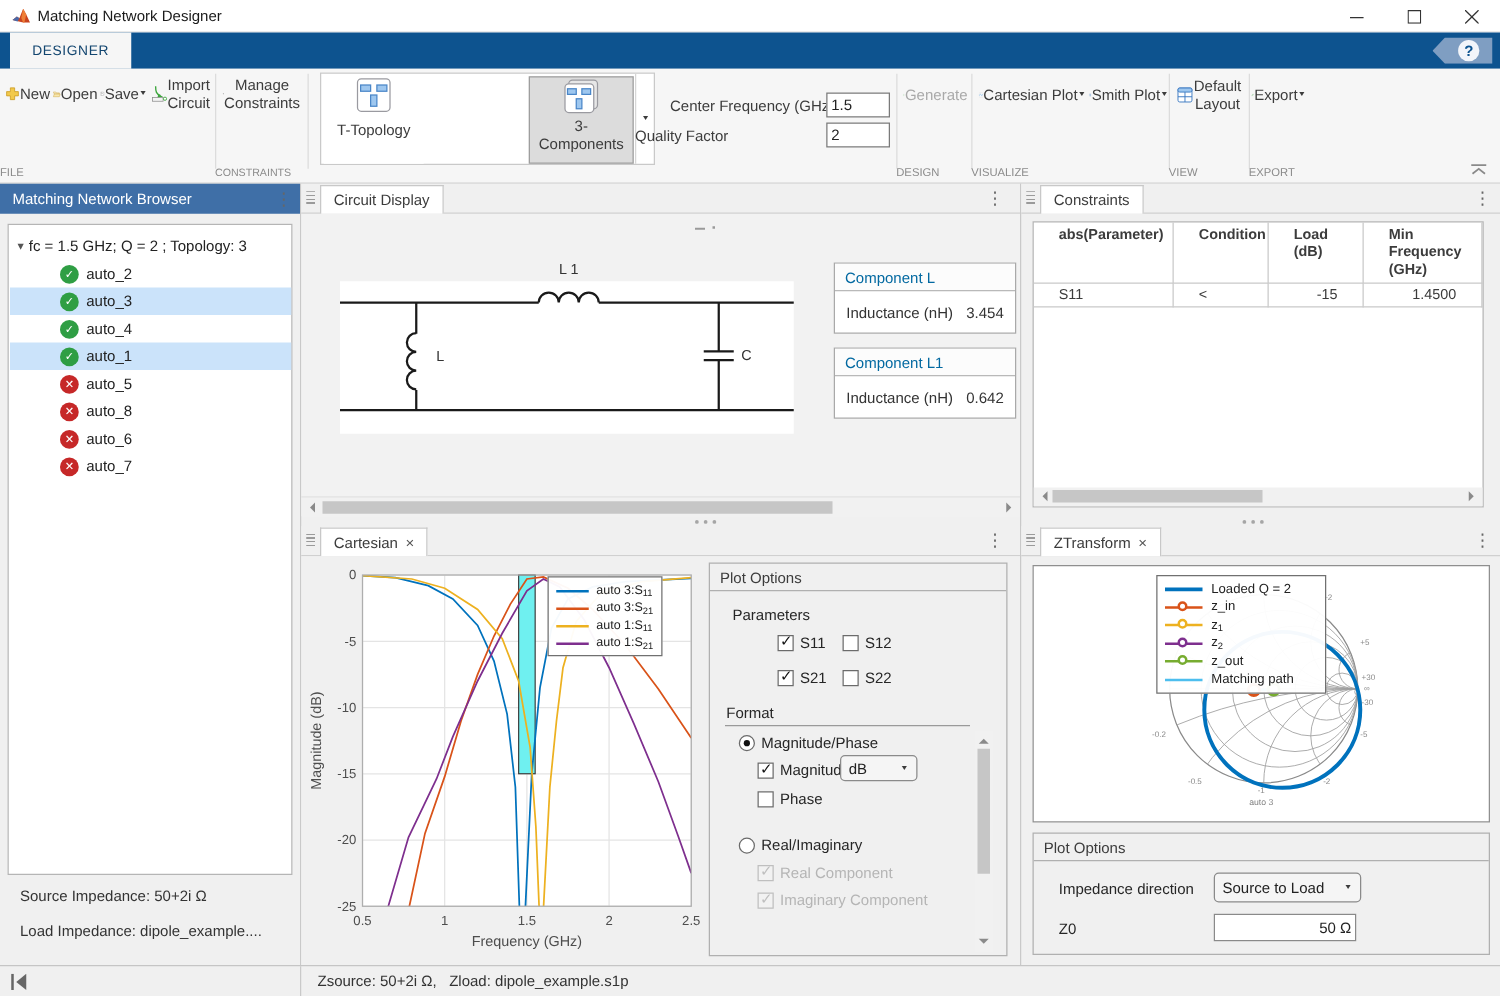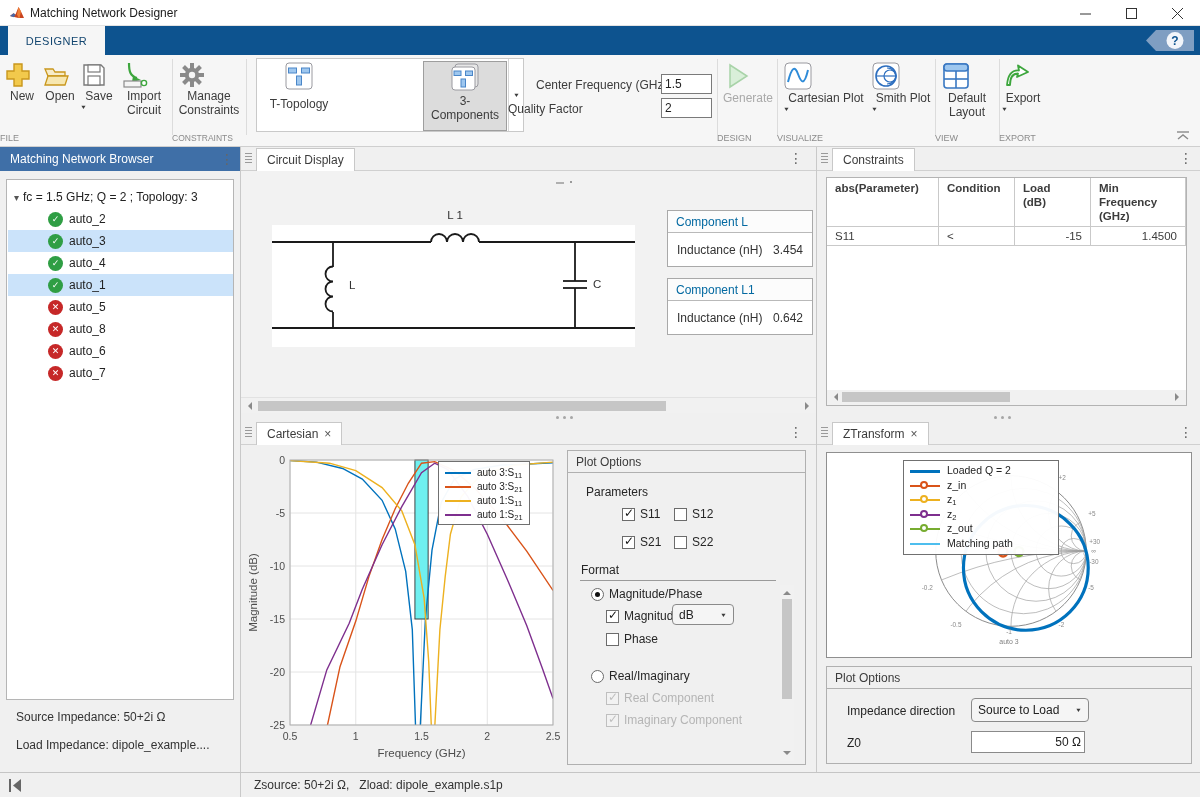--- a/index.html
+++ b/index.html
@@ -11,21 +11,21 @@
 #title-text{left:30px;top:6px;font-size:12px;color:#1a1a1a}
 .winbtn{top:0;width:46px;height:26px;display:flex;align-items:center;justify-content:center;color:#333}
 
 #tabstrip{left:0;top:26px;width:1200px;height:29px;background:#0d538f}
 #designer-tab{left:8px;top:0;width:97px;height:29px;background:#f6f6f6;display:flex;align-items:center;justify-content:center;font-size:11px;letter-spacing:.5px;color:#12456f}
 #help-badge{right:6px;top:4px;width:48px;height:21px}
 
 #toolbar{left:0;top:55px;width:1200px;height:92px;background:#f6f6f6;border-bottom:1px solid #cfcfcf}
 .vsep{position:absolute;top:4px;width:1px;height:76px;background:#dcdcdc}
 .grplbl{position:absolute;top:78px;font-size:9px;color:#8b8b8b;white-space:nowrap}
-.tbtn{position:absolute;display:flex;flex-direction:column;}
+.tbtn{position:absolute;display:flex;flex-direction:row;align-items:center}
 .btnlbl{font-size:12px;color:#3c3c3c;text-align:center;line-height:14px;white-space:nowrap}
 .btnlbl.dis{color:#a9a9a9}
 .caret{font-size:7px;color:#3c3c3c;line-height:8px;transform:scaleY(.8)}
 .topo-btn{position:absolute;top:2px;height:70px;display:flex;flex-direction:column;align-items:center;background:#fff}
 .topo-btn.sel{background:#dcdcdc;border:1px solid #9e9e9e}
 .fldlbl{position:absolute;font-size:12px;color:#3c3c3c}
 .fld{position:absolute;width:51px;height:20px;border:1px solid #7a7a7a;background:#fff;font-size:12px;padding:0 3px;font-family:inherit;color:#222}
 
 .tabbar{position:absolute;height:24px;background:#f0f0f0;border-bottom:1px solid #d0d0d0}
 .ptab{position:absolute;top:1px;height:23px;background:#fff;border:1px solid #c8c8c8;border-bottom:none;display:flex;align-items:center;justify-content:center;gap:6px;font-size:12px;color:#3c3c3c;padding:0 10px}
@@ -59,21 +59,21 @@
 .sbh{position:absolute;background:#f1f1f1}
 .sbthumb{position:absolute;background:#c6c6c6}
 .arr{position:absolute;width:0;height:0;border:4px solid transparent}
 .arr.l{border-right-color:#8a8a8a}
 .arr.r{border-left-color:#8a8a8a}
 .arr.u{border-bottom-color:#8a8a8a}
 .arr.d{border-top-color:#8a8a8a}
 
 #ctable{left:826px;top:177px;width:361px;height:229px;background:#fff;border:1px solid #b3b3b3}
 .crow{display:flex}
-.ccell{border-right:1px solid #c9c9c9;border-bottom:1px solid #c9c9c9;font-size:11.5px;padding:3px 8px;overflow:hidden}
+.ccell{border-right:1px solid #c9c9c9;border-bottom:1px solid #c9c9c9;font-size:11.5px;padding:3px 20px;overflow:hidden}
 .chead{font-weight:bold;line-height:14px}
 .num{text-align:right}
 
 #cart-legend{border:1px solid #707070;background:rgba(255,255,255,.96);padding:4px 6px 2px 6px}
 .cl-row{display:flex;align-items:center;height:14px}
 .cl-line{width:26px;height:1.6px;margin-right:6px;flex:none}
 .cl-lbl{font-size:10px;color:#222;white-space:nowrap}
 .sub{font-size:7.5px;vertical-align:-2px}
 #sm-legend{border:1px solid #707070;background:rgba(255,255,255,.96);padding:3px 6px}
 .sm-row{display:flex;align-items:center;height:14.5px}
@@ -586,21 +586,21 @@
       <text x="266" y="101">∞</text>
       <text x="264" y="112">-30</text>
       <text x="263" y="138">-5</text>
       <text x="233" y="176">-2</text>
       <text x="183" y="183" text-anchor="middle">-1</text>
       <text x="135" y="176" text-anchor="end">-0.5</text>
       <text x="106" y="138" text-anchor="end">-0.2</text>
     </g>
     <text x="183" y="193" text-anchor="middle" font-size="7" fill="#808080">auto 3</text>
   </svg>
-  <div class="abs" id="sm-legend" style="left:76px;top:7px;width:156px">
+  <div class="abs" id="sm-legend" style="left:98px;top:7px;width:136px">
     <div class="sm-row">
         <span class="sm-line thick" style="background: rgb(0, 114, 189);"></span>
         <span class="sm-lbl"><span>Loaded Q = 2</span><span class="sub"></span></span>
       </div>
     <div class="sm-row">
         <span class="sm-line" style="background: rgb(217, 83, 25);">
           <span class="sm-ring" style="border-color: rgb(217, 83, 25);"></span>
         </span>
         <span class="sm-lbl"><span>z_in</span><span class="sub"></span></span>
       </div>

